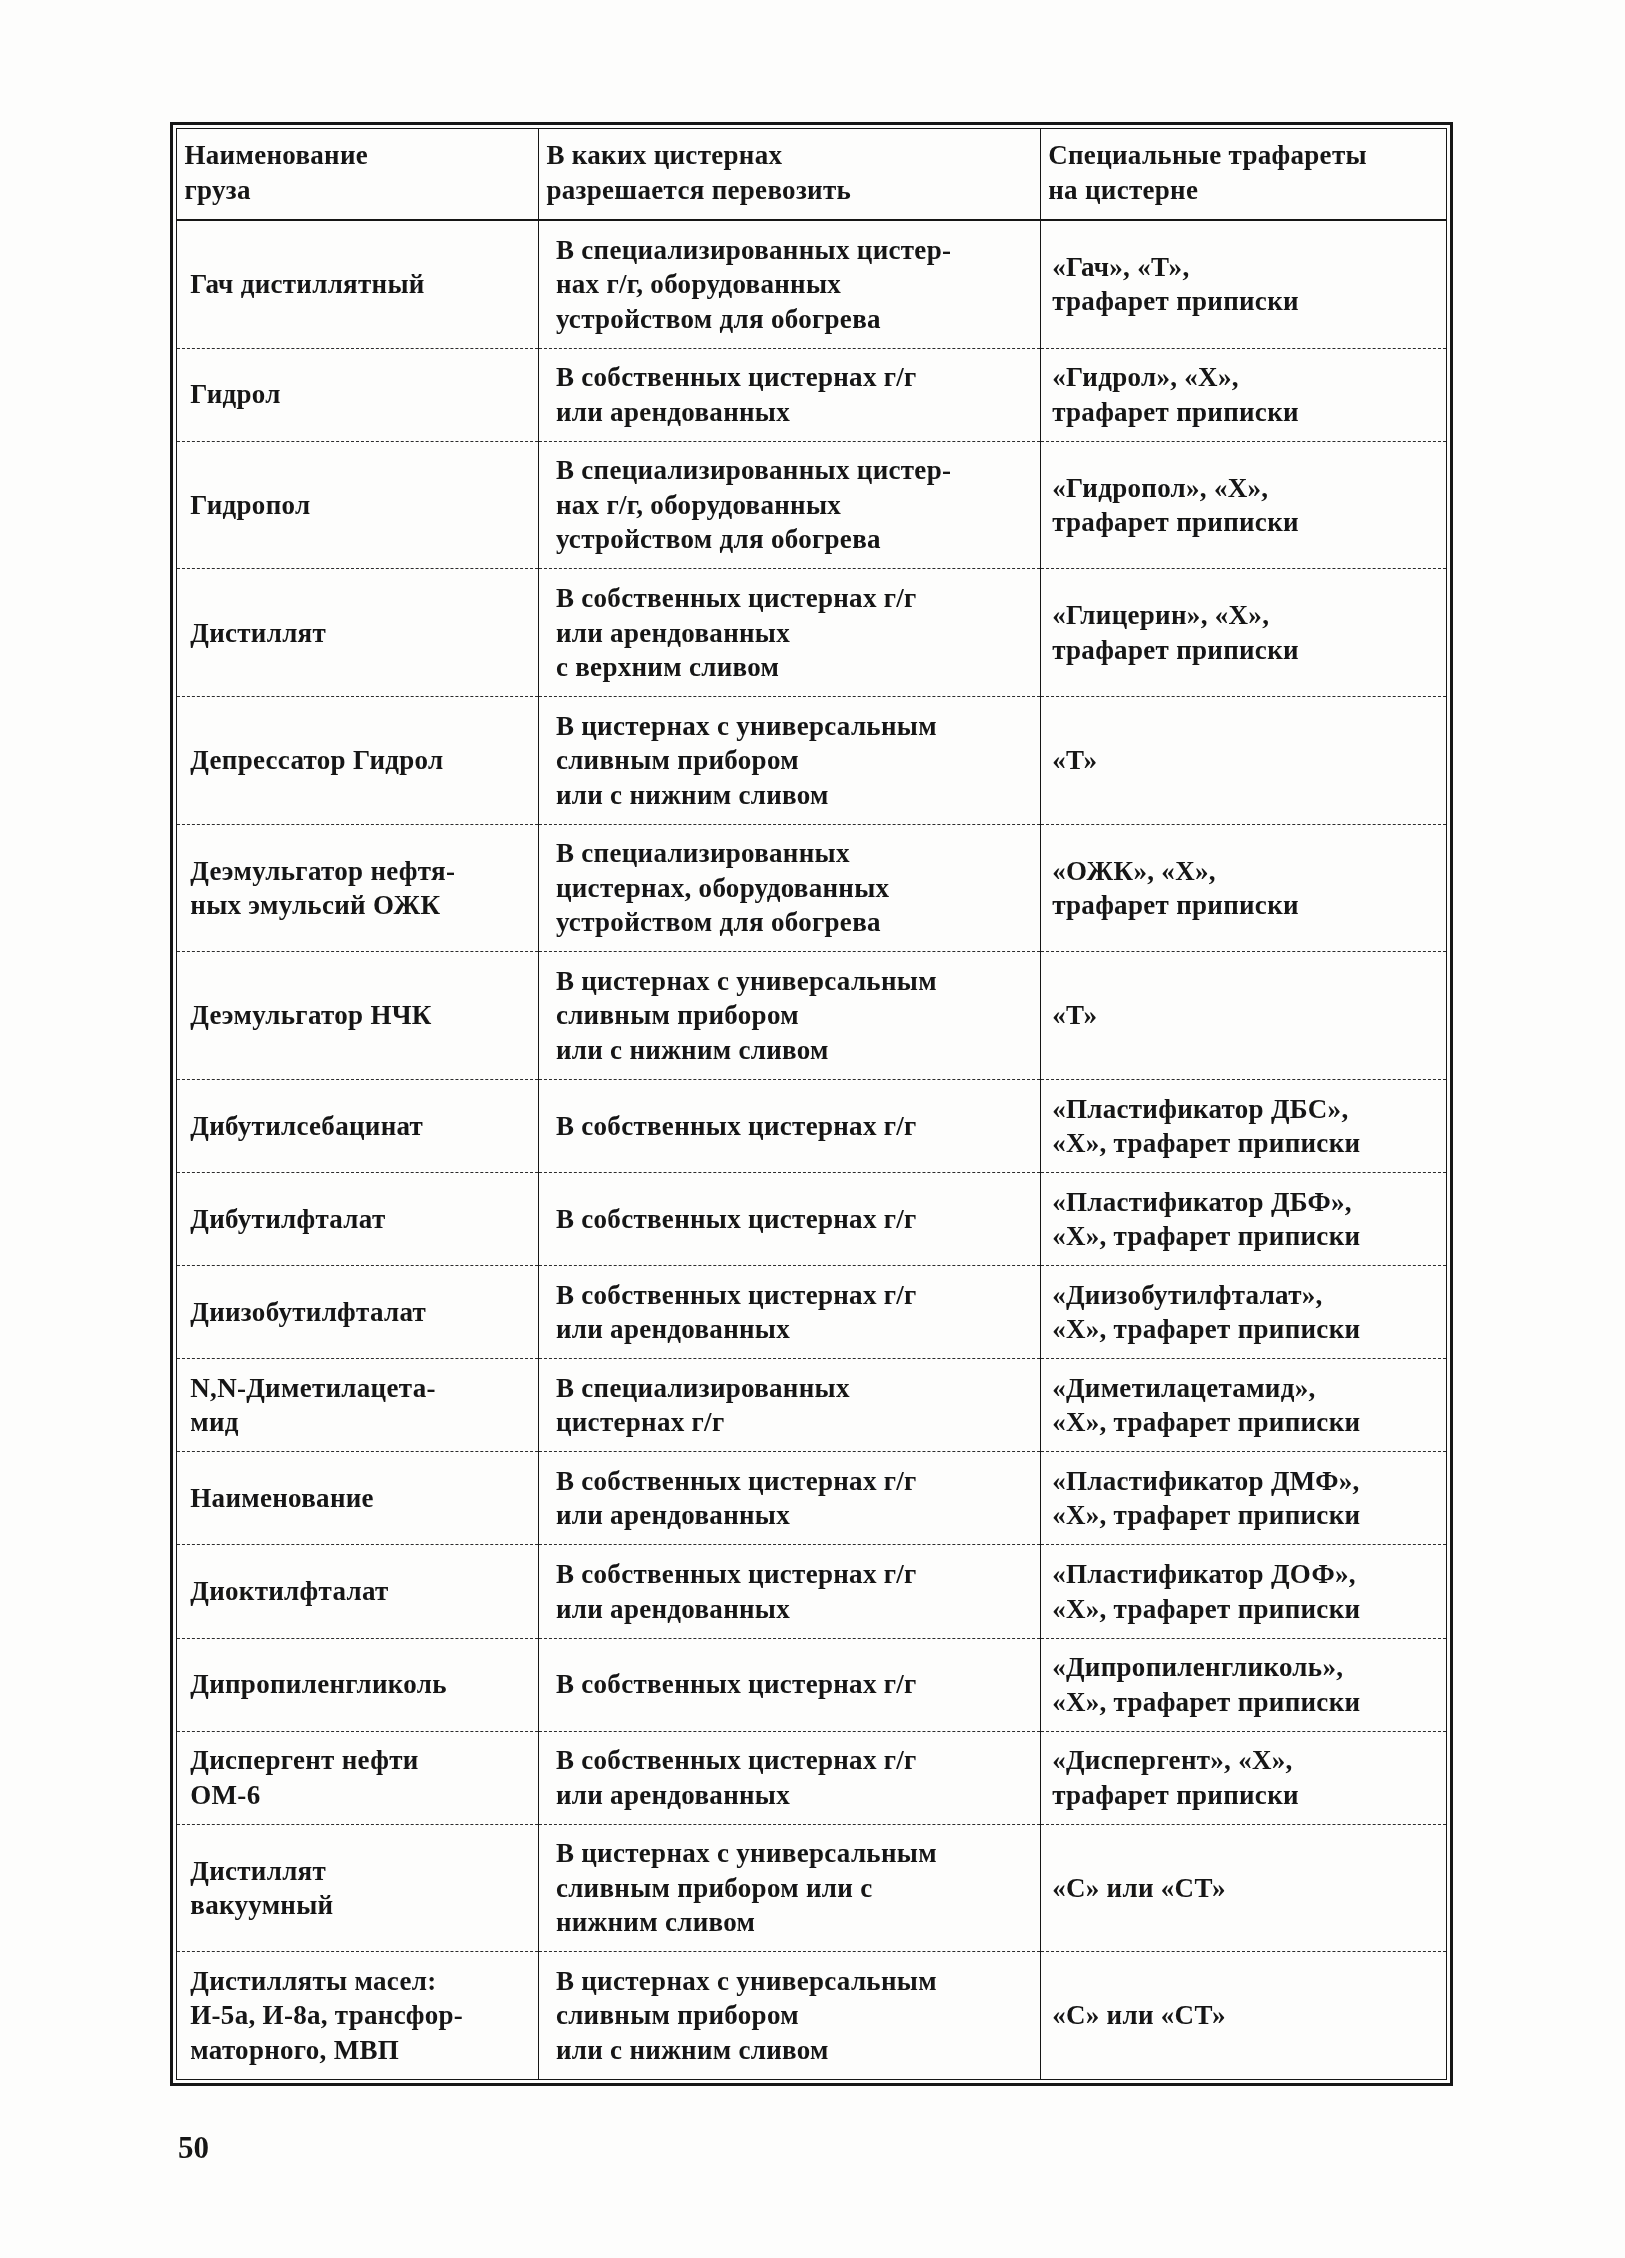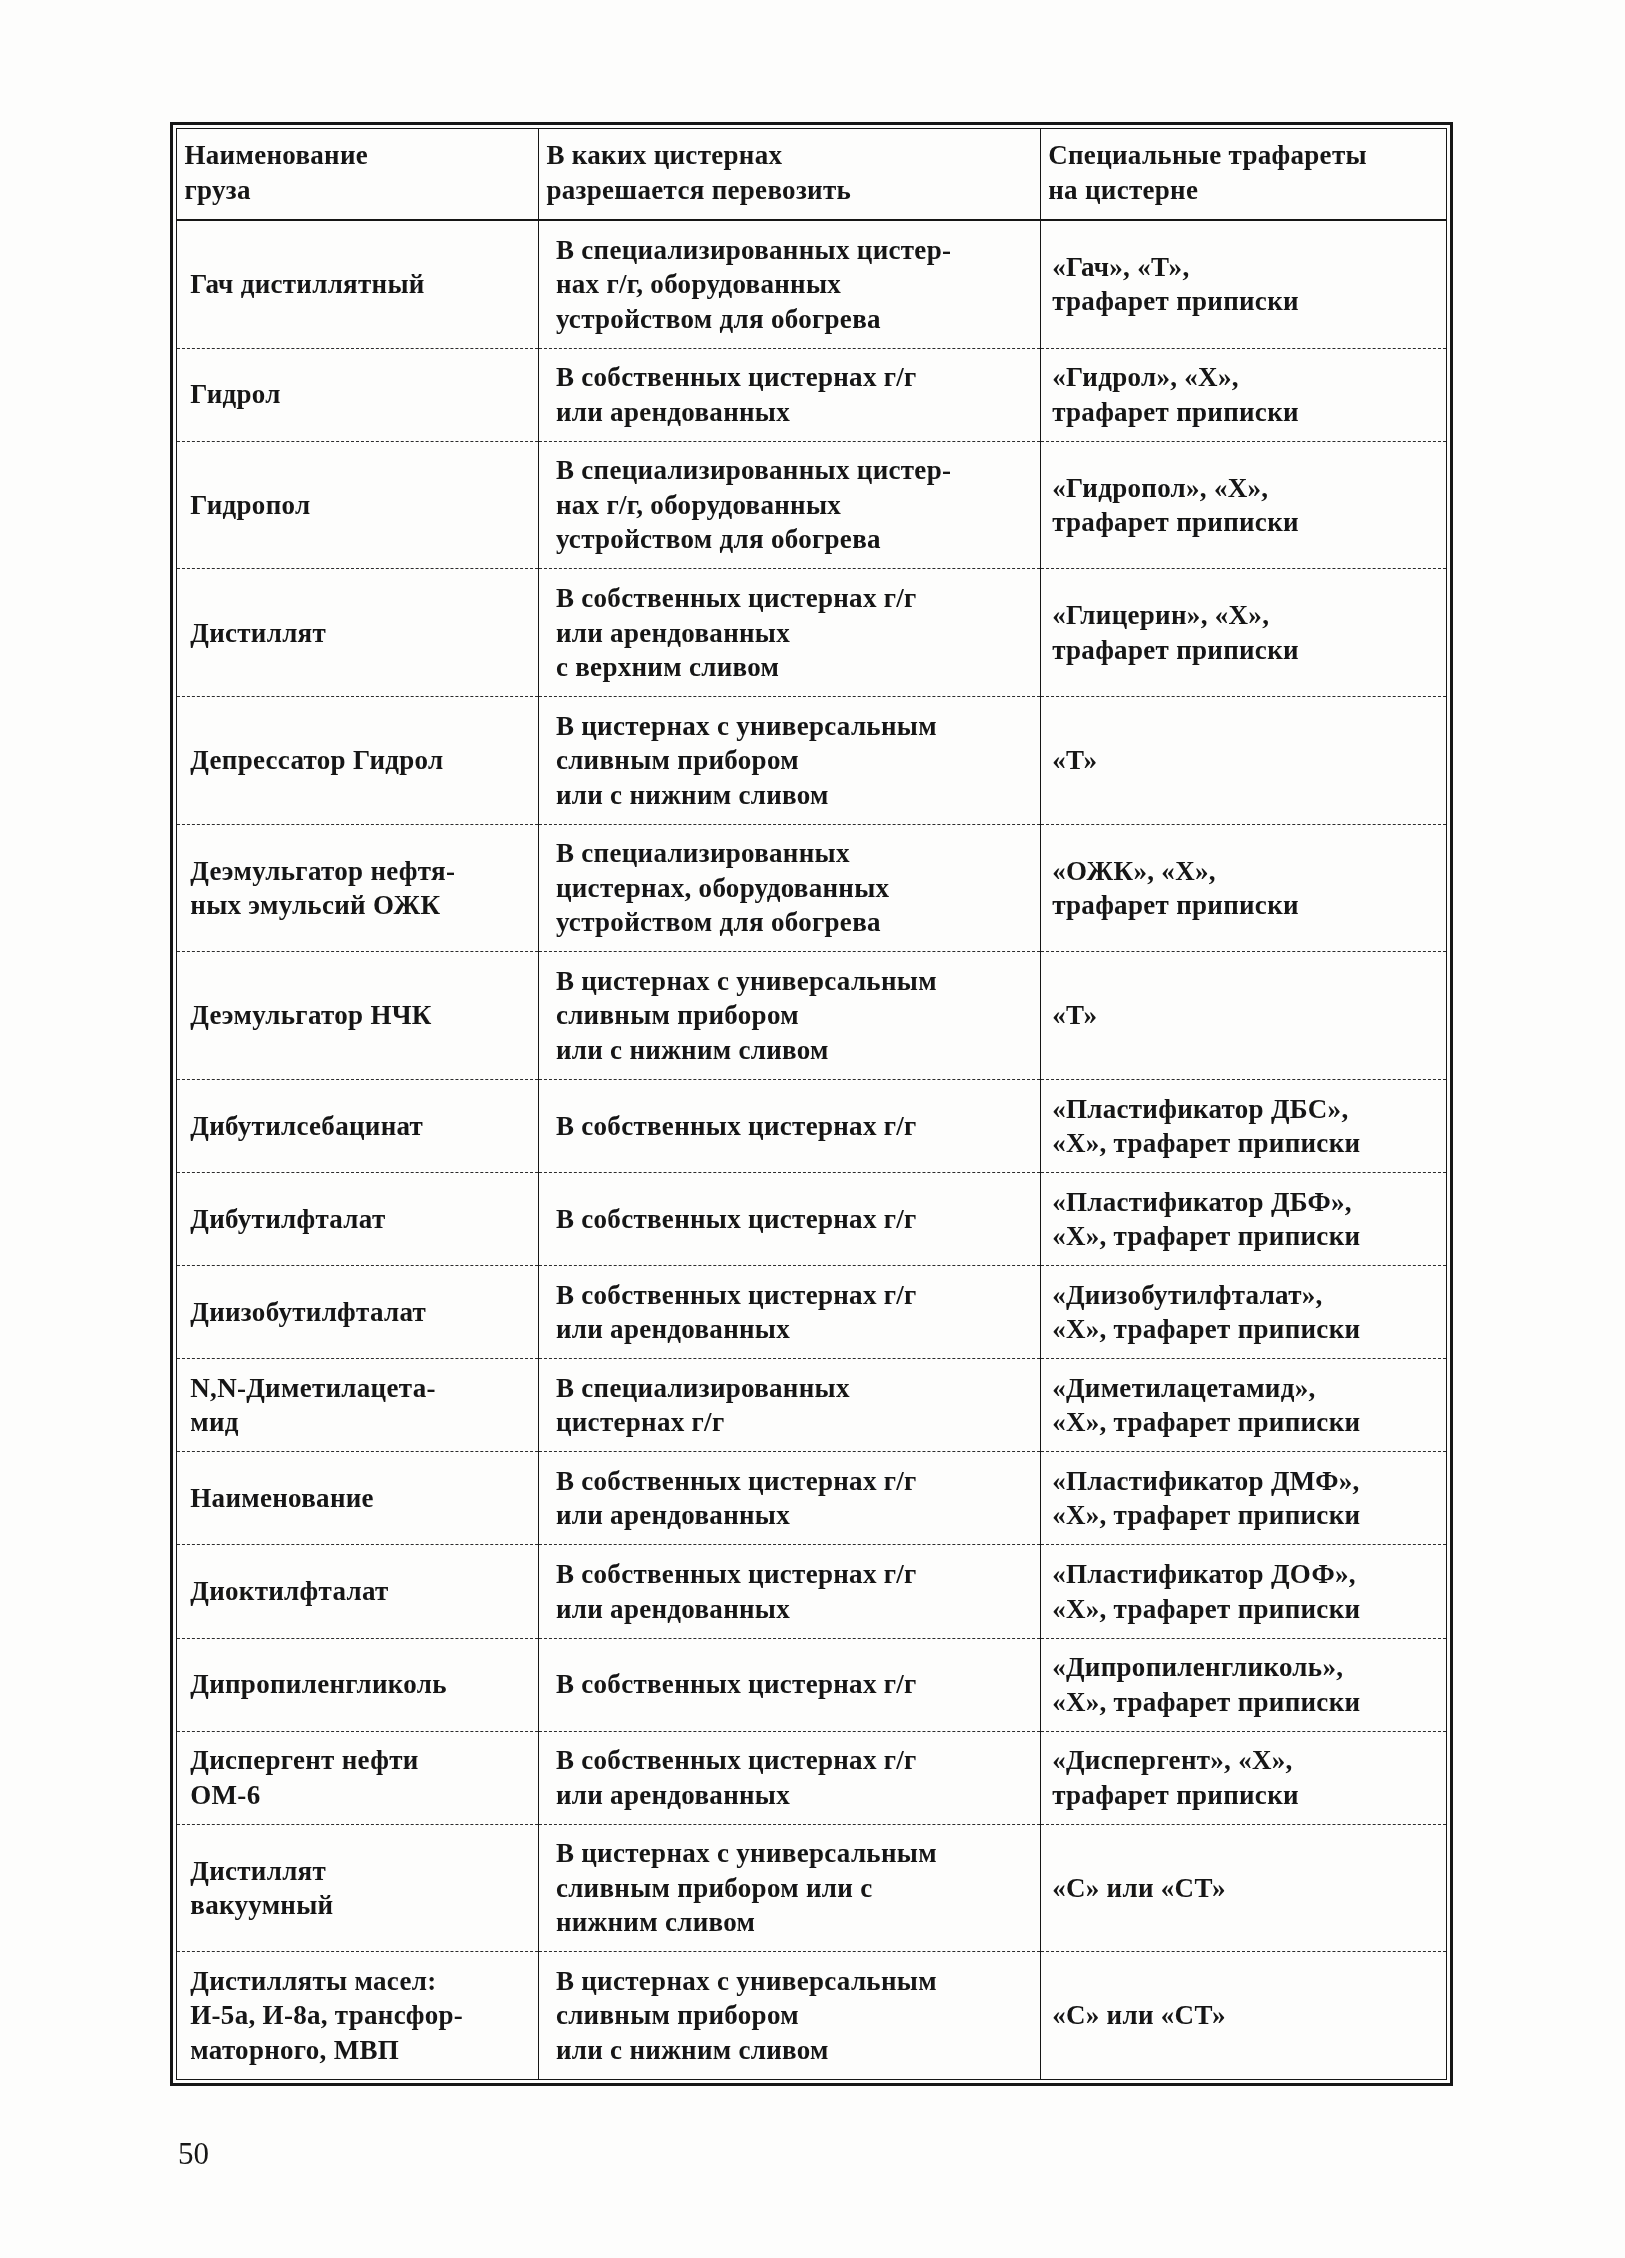--- a/index.html
+++ b/index.html
@@ -60,23 +60,22 @@
     border-top: 1.9px dashed #2c2c2c;
   }
   td.cell-cargo { padding-left: 13.4px; margin-left: 16px; }
   td.cell-tanks { padding-left: 17px; }
   td.cell-stencils { padding-left: 11.5px; }
   .page-number {
     position: absolute;
     left: 178px;
     top: 2130px;
     font-size: 31px;
-    font-weight: normal;
+    font-weight: bold;
     color: #161616;
-    margin-top: 6px;
   }
 </style>
 </head>
 <body>
 
 <div class="page">
   <div class="table-frame">
     <table class="cargo-table">
       <colgroup>
         <col class="c1">

